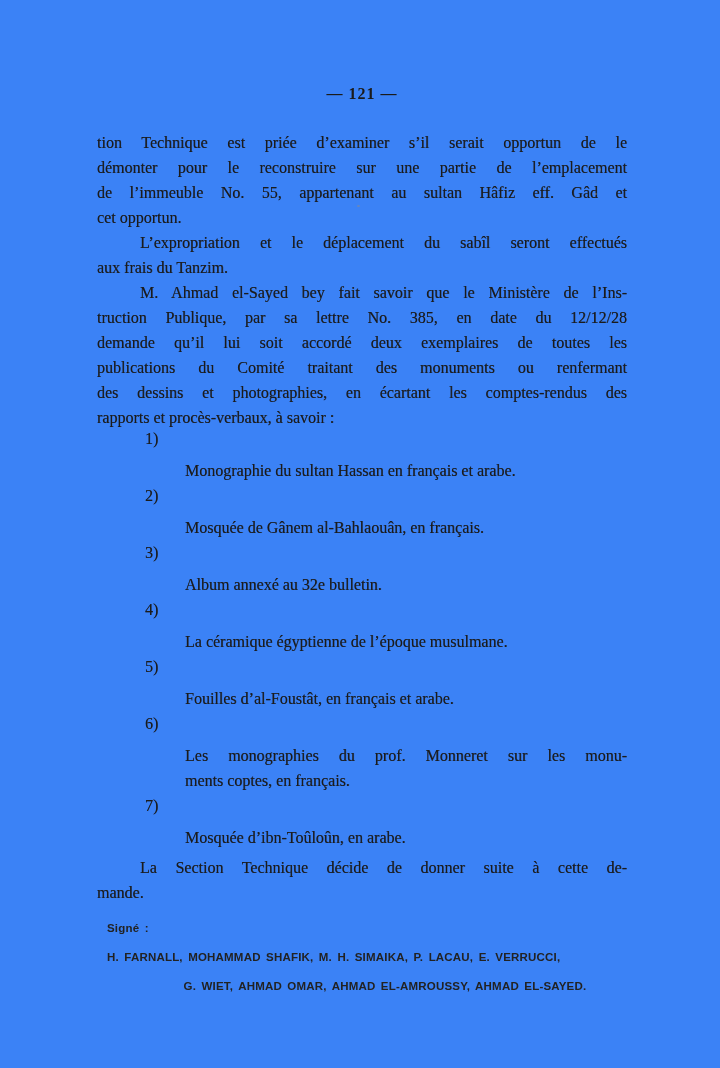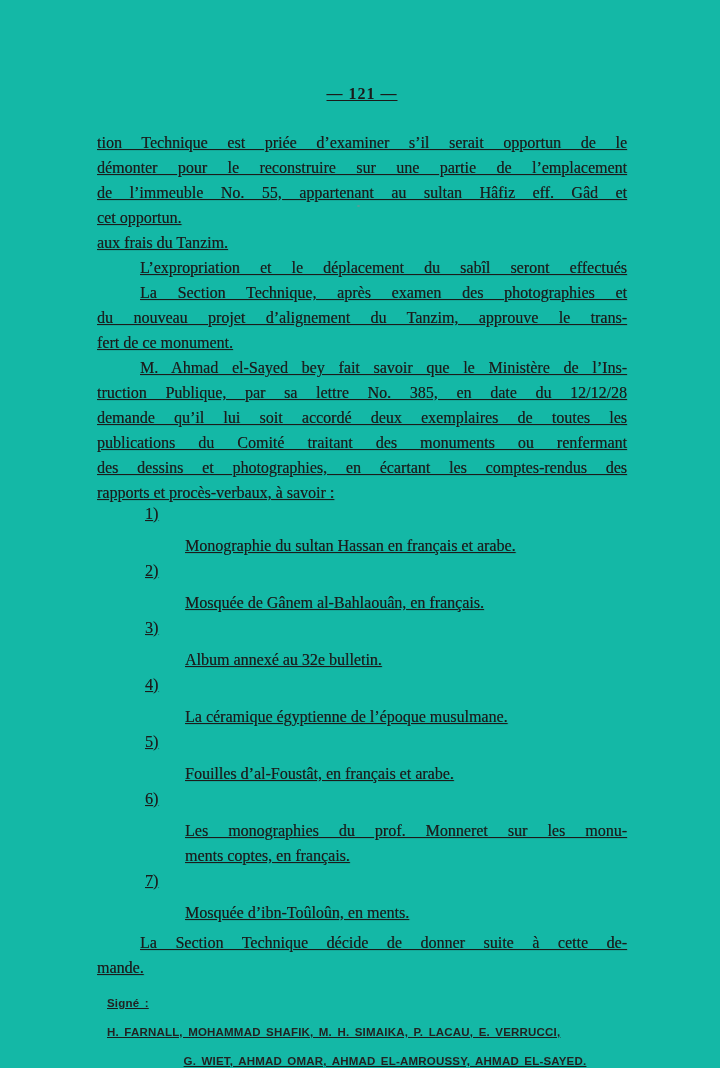--- a/index.html
+++ b/index.html
@@ -1,24 +1,23 @@
 <!DOCTYPE html>
 <html><head>
 <meta charset="utf-8">
 <style>
   html,body{margin:0;padding:0;background:#ffffff;}
   .page{
     position:relative;
     width:720px;height:1068px;
-    background:#14b8a6;
+    background:#3b82f6;
     overflow:hidden;
     box-sizing:border-box;
     padding:84px 93px 0 97px;
     color:#1b1b1b;
-    text-decoration:underline;
   }
   .pagehead{
     width:530px;
     text-align:center;
     font:bold 16px/20px "Liberation Serif", serif;
     letter-spacing:1px;
     margin-bottom:26px;
   }
   .body{
     width:530px;
@@ -72,27 +71,22 @@
   </header>
 
   <main class="body" id="body-root">
       <div class="para">
         <div class="line j">tion Technique est priée d’examiner s’il serait opportun de le</div>
         <div class="line j">démonter pour le reconstruire sur une partie de l’emplacement</div>
         <div class="line j">de l’immeuble No. 55, appartenant au sultan Hâfiz eff. Gâd et</div>
         <div class="line">cet opportun.</div>
       </div>
       <div class="para">
+        <div class="line j"><span class="ind"></span>L’expropriation et le déplacement du sabîl seront effectués</div>
         <div class="line">aux frais du Tanzim.</div>
-        <div class="line j"><span class="ind"></span>L’expropriation et le déplacement du sabîl seront effectués</div>
-      </div>
-      <div class="para">
-        <div class="line j"><span class="ind"></span>La Section Technique, après examen des photographies et</div>
-        <div class="line j">du nouveau projet d’alignement du Tanzim, approuve le trans-</div>
-        <div class="line">fert de ce monument.</div>
       </div>
       <div class="para">
         <div class="line j"><span class="ind"></span>M. Ahmad el-Sayed bey fait savoir que le Ministère de l’Ins-</div>
         <div class="line j">truction Publique, par sa lettre No. 385, en date du 12/12/28</div>
         <div class="line j">demande qu’il lui soit accordé deux exemplaires de toutes les</div>
         <div class="line j">publications du Comité traitant des monuments ou renfermant</div>
         <div class="line j">des dessins et photographies, en écartant les comptes-rendus des</div>
         <div class="line">rapports et procès-verbaux, à savoir :</div>
       </div>
       <div class="list">
@@ -129,21 +123,21 @@
         <div class="li">
           <span class="lnum">6)</span>
           <div class="ltext">
             <div class="line j">Les monographies du prof. Monneret sur les monu-</div>
             <div class="line">ments coptes, en français.</div>
           </div>
         </div>
         <div class="li">
           <span class="lnum">7)</span>
           <div class="ltext">
-            <div class="line">Mosquée d’ibn-Toûloûn, en ments.</div>
+            <div class="line">Mosquée d’ibn-Toûloûn, en arabe.</div>
           </div>
         </div>
       </div>
       <div class="para">
         <div class="line j"><span class="ind"></span>La Section Technique décide de donner suite à cette de-</div>
         <div class="line">mande.</div>
       </div>
       <div class="sig">
         <div class="sigl1">
           <span class="siglabel">Signé :</span>

